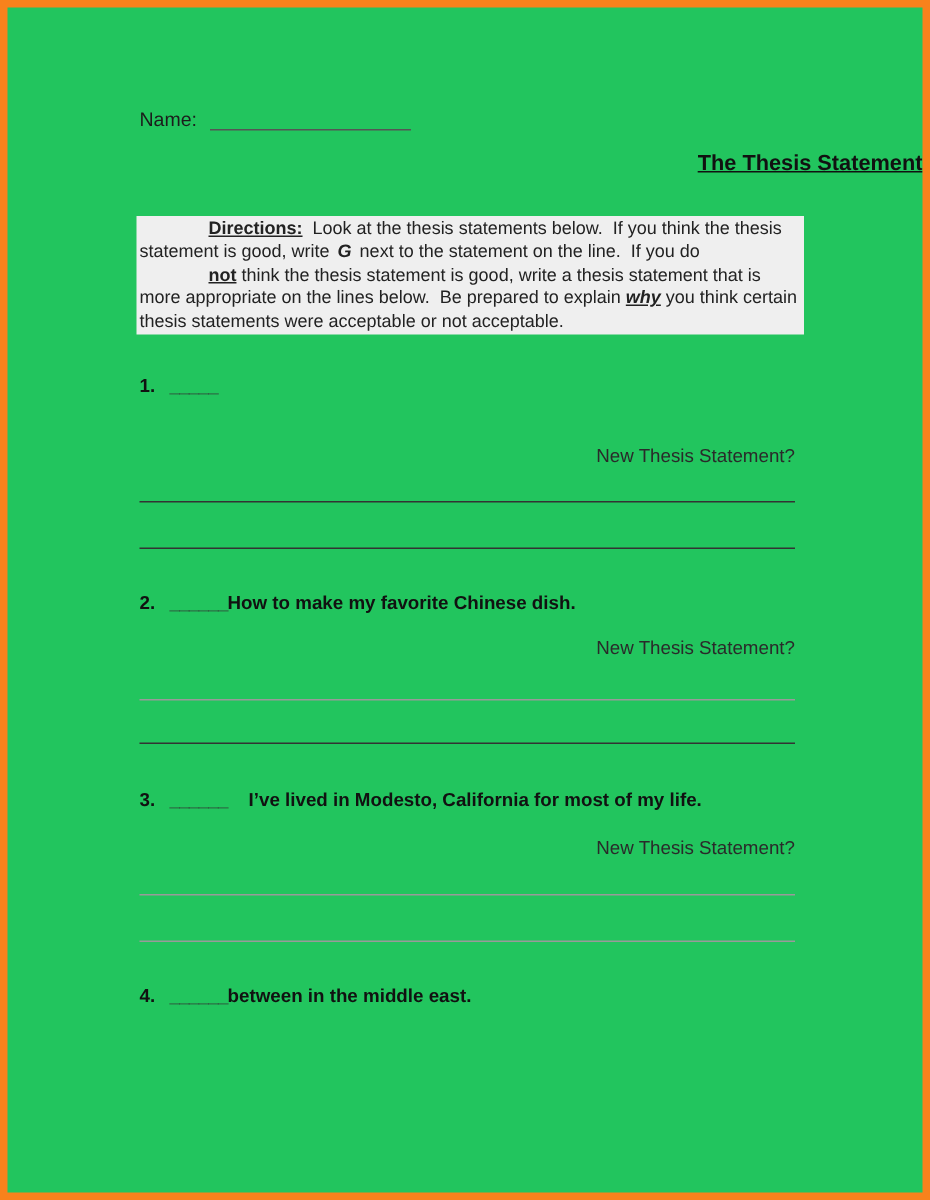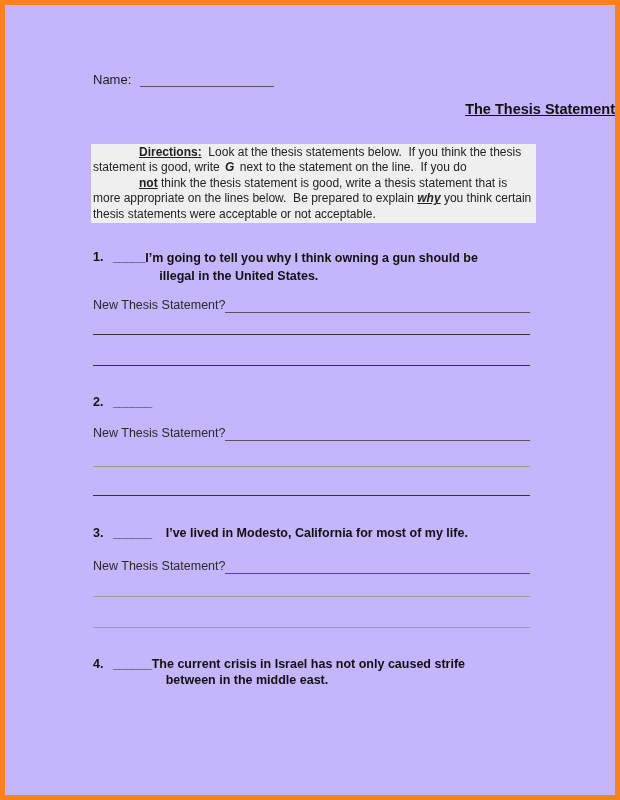--- a/index.html
+++ b/index.html
@@ -2,21 +2,21 @@
 <html><head>
 <meta charset="utf-8">
 <style>
   html, body { margin: 0; padding: 0; background: #ffffff; }
   .page {
     position: relative;
     width: 620px;
     height: 800px;
     box-sizing: border-box;
     border: 5px solid #f8821c;
-    background: #c4b5fd;
+    background: #22c55e;
     font-family: "Liberation Sans", sans-serif;
     color: #1c1c1c;
     overflow: hidden;
   }
   .abs { position: absolute; }
 
   
   .name-row { top: 66px; left: 88px; font-size: 13px; display: flex; align-items: flex-end; }
   .name-blank {
     display: inline-block; width: 134px; height: 15px;
@@ -49,21 +49,21 @@
   .item .itext { line-height: 15.5px; }
   .item .itext .line + .line { padding-left: 14px; }
   .item1 { top: 245px; }
   .item1 .itext { line-height: 17.5px; }
   .item2 { top: 390px; }
   .item3 { top: 521px; }
   .item3 .itext { margin-left: 14px; }
   .item4 { top: 652px; }
 
   
-  .nts { left: 88px; width: 437px; display: flex; align-items: center; font-size: 12.5px; color: #2a2a2a; height: 16px; }
+  .nts { left: 88px; width: 437px; display: flex; align-items: flex-end; font-size: 12.5px; color: #2a2a2a; height: 16px; flex-direction: column; }
   .nts .fill { flex: 1; border-bottom: 1px solid #555; height: 15px; }
   .nts1 { top: 292px; }
   .nts2 { top: 420px; }
   .nts3 { top: 553px; }
 
   
   .rule { left: 88px; width: 437px; height: 0; }
   .rule.dark  { border-top: 1.6px solid #333; }
   .rule.gray  { border-top: 1.3px solid #9a9a9a; }
   .r1a { top: 329px; } .r1b { top: 360px; }
@@ -80,35 +80,34 @@
     <span class="name-blank"></span>
   </div>
 
   <div class="abs title">The Thesis Statement</div>
 
   <div class="abs directions"><span class="bu">Directions:</span><span>  Look at the thesis statements below.  If you think the thesis statement is good, write </span><span class="bi">G</span><span> next to the statement on the line.  If you do </span><span class="bu">not</span><span> think the thesis statement is good, write a thesis statement that is more appropriate on the lines below.  Be prepared to explain </span><span class="biu">why</span><span> you think certain thesis statements were acceptable or not acceptable.</span></div>
 
   <div class="abs item item1">
     <span class="num">1.</span>
     <span class="blank">_____</span>
-    <div class="itext">
-      <div class="line">I’m going to tell you why I think owning a gun should be</div>
-      <div class="line">illegal in the United States.</div>
-    </div>
   </div>
   <div class="abs nts nts1">
     <span>New Thesis Statement?</span>
     <span class="fill"></span>
   </div>
   <div class="abs rule dark r1a"></div>
   <div class="abs rule dark r1b"></div>
 
   <div class="abs item item2">
     <span class="num">2.</span>
     <span class="blank">______</span>
+    <div class="itext">
+      <div class="line">How to make my favorite Chinese dish.</div>
+    </div>
   </div>
   <div class="abs nts nts2">
     <span>New Thesis Statement?</span>
     <span class="fill"></span>
   </div>
   <div class="abs rule gray r2a"></div>
   <div class="abs rule dark r2b"></div>
 
   <div class="abs item item3">
     <span class="num">3.</span>
@@ -121,18 +120,17 @@
     <span>New Thesis Statement?</span>
     <span class="fill"></span>
   </div>
   <div class="abs rule gray r3a"></div>
   <div class="abs rule gray r3b"></div>
 
   <div class="abs item item4">
     <span class="num">4.</span>
     <span class="blank">______</span>
     <div class="itext">
-      <div class="line">The current crisis in Israel has not only caused strife</div>
       <div class="line">between in the middle east.</div>
     </div>
   </div>
 
 </div>
 
 </body></html>

